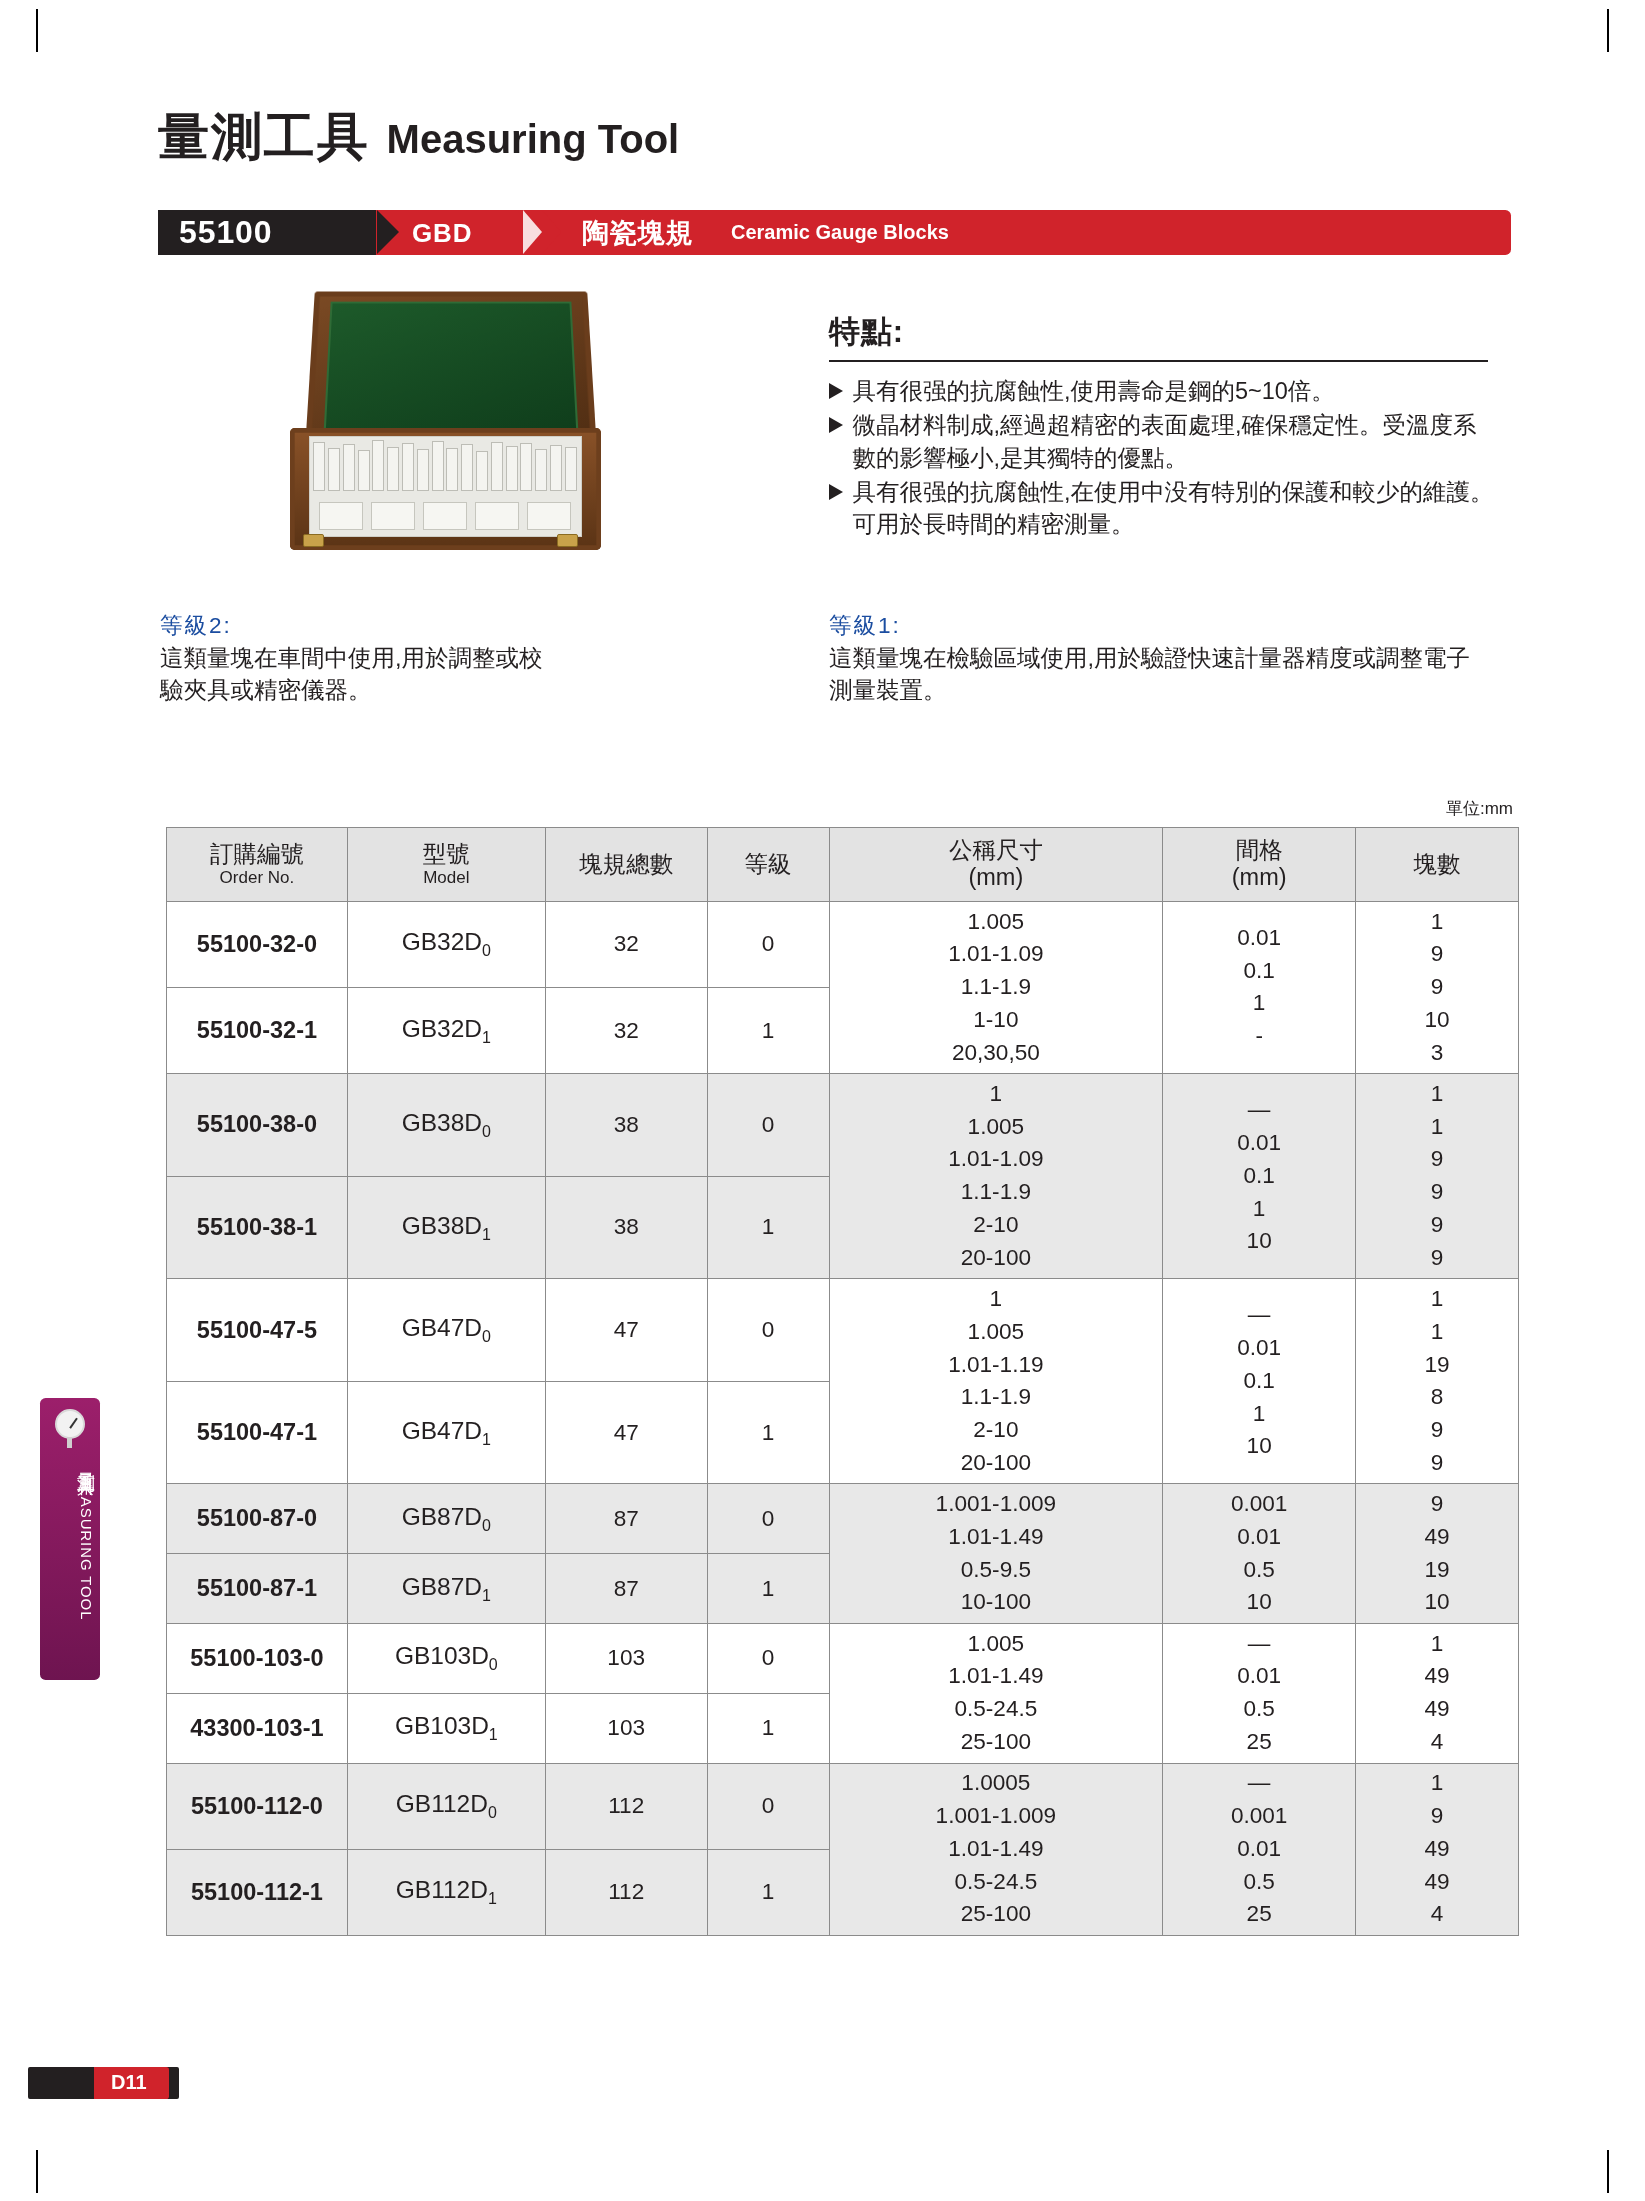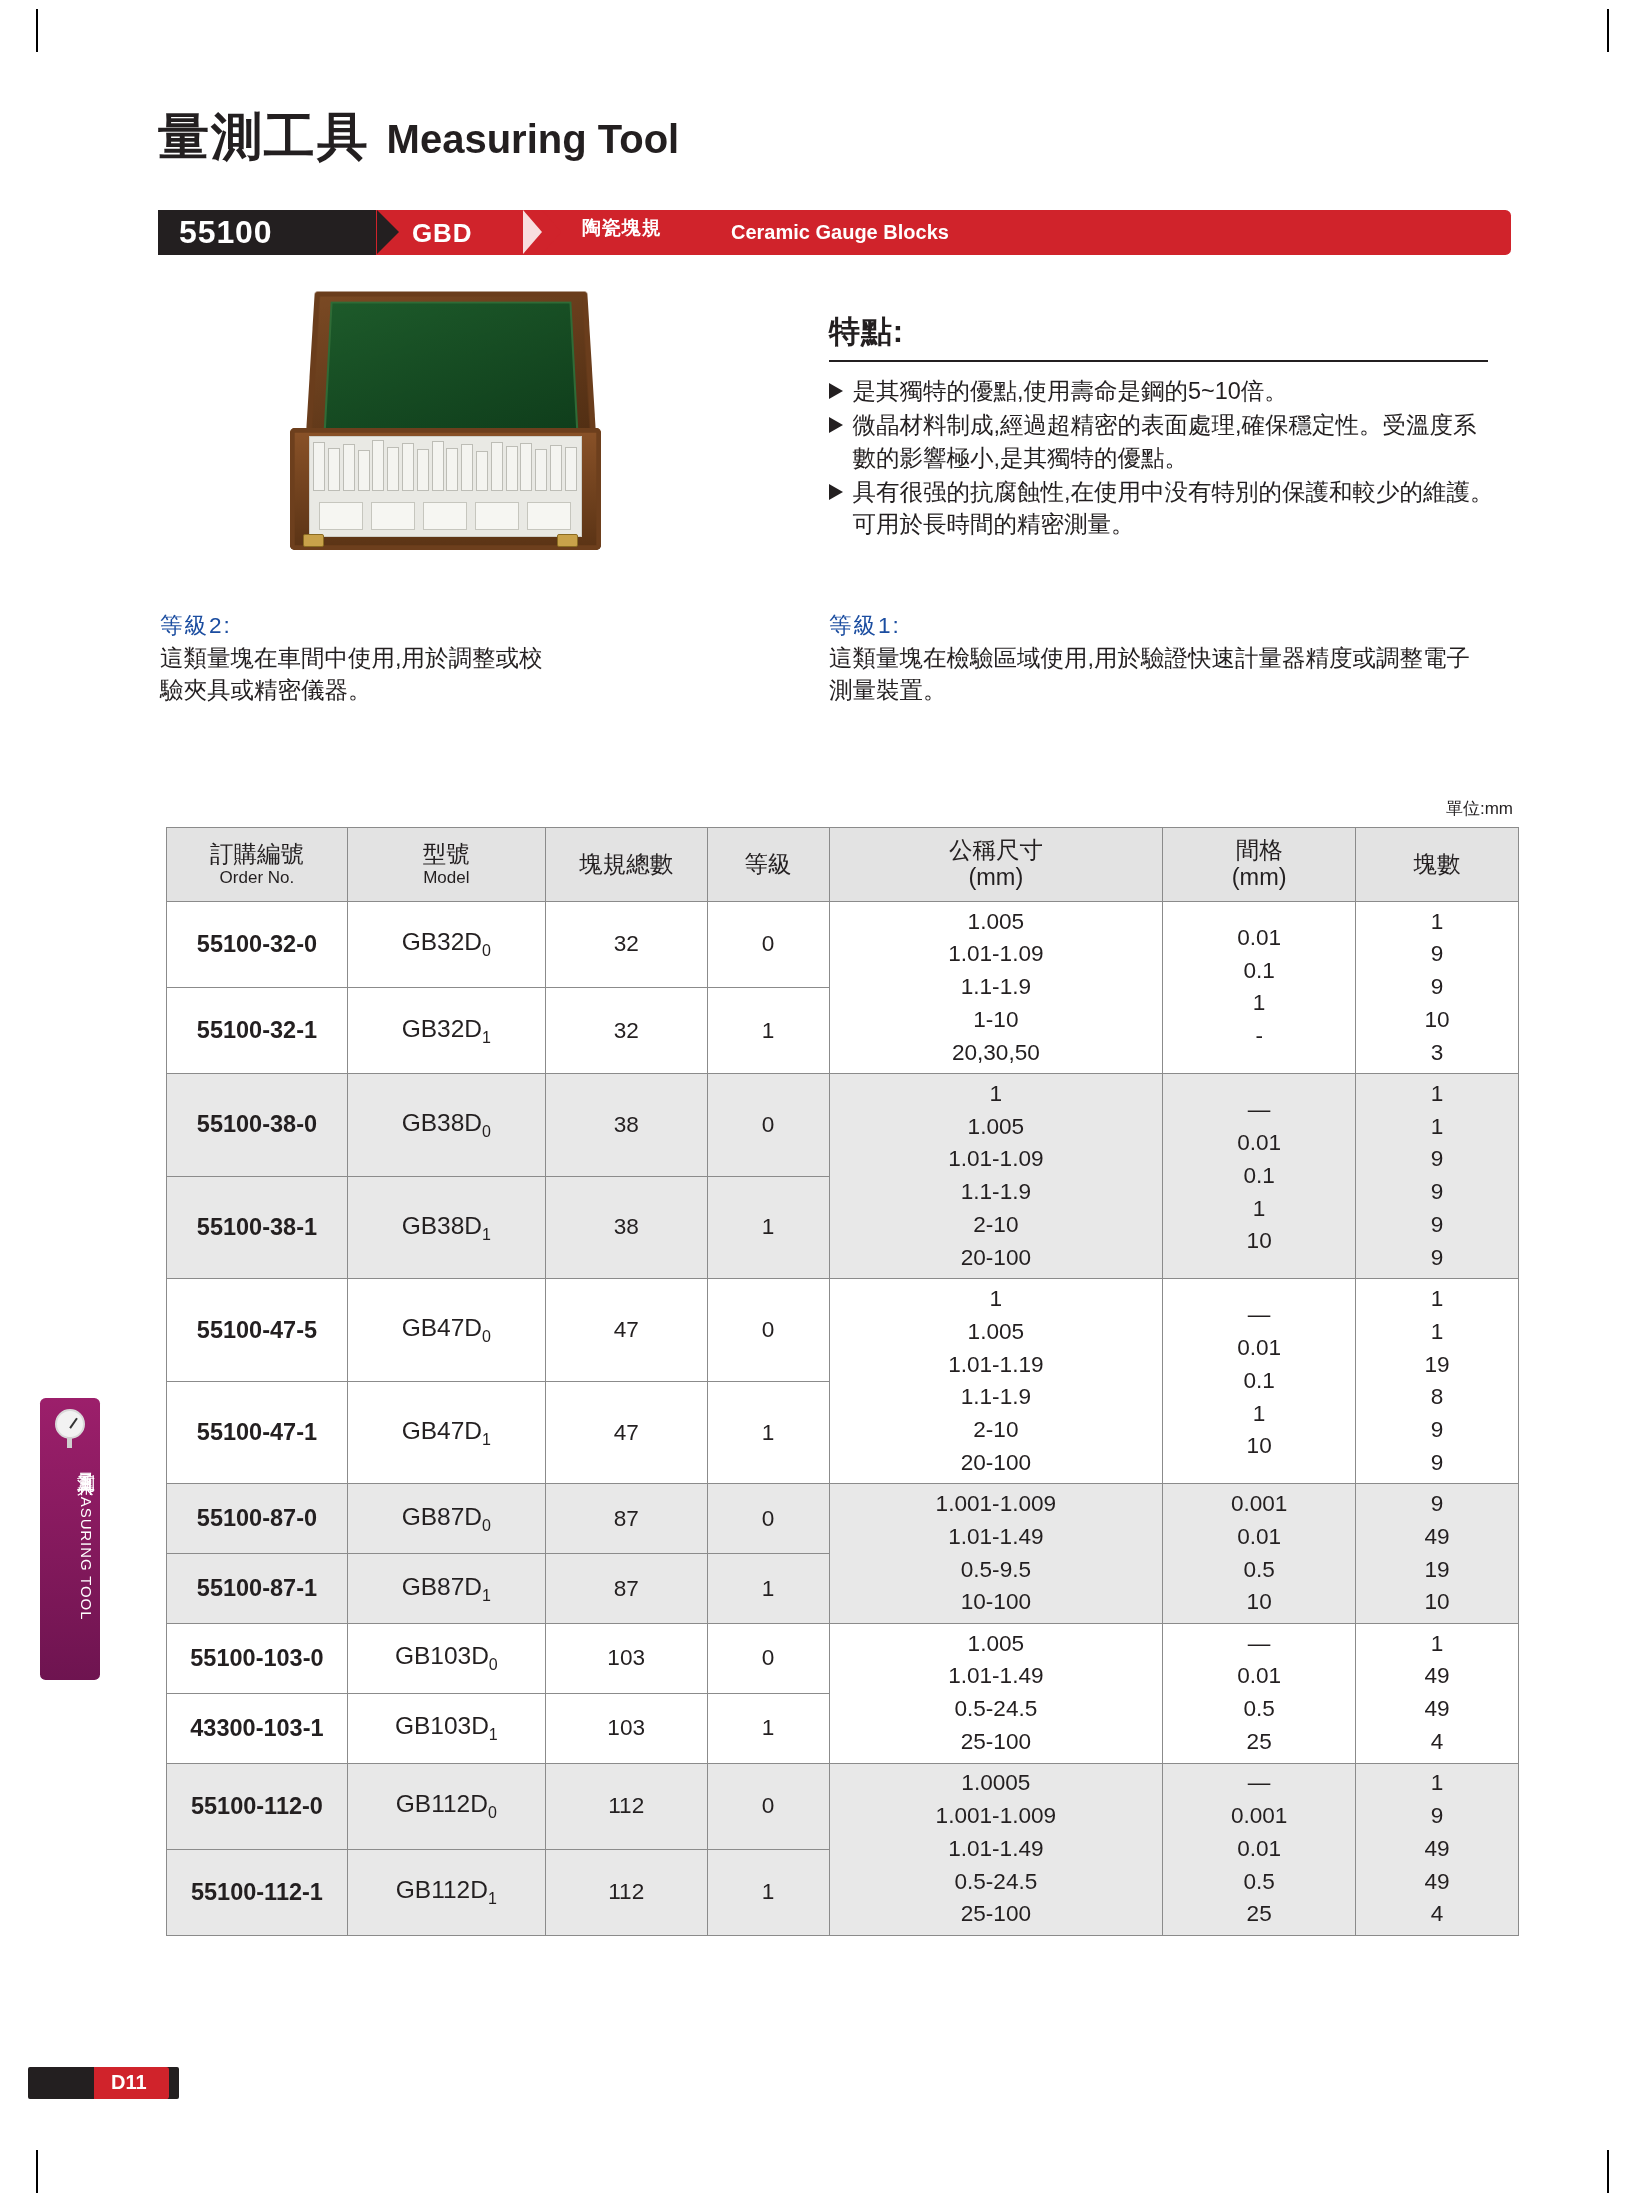--- a/index.html
+++ b/index.html
@@ -67,21 +67,21 @@
     position:absolute; top:0; width:0;height:0;
     border-top: 22.6px solid transparent;
     border-bottom: 22.6px solid transparent;
     border-left: 19px solid #ffffff;
     opacity:.85;
   }
   .chev.c1 { left: 365px; }
   .chev.c2 { left: 384px; border-left-color:#d0232b; }
   .band-cn {
     position:absolute; left:424px; top:4.7px;
-    font-size: 19px; font-weight:bold; color:#fff; letter-spacing:0.9px;
+    font-size: 27px; font-weight:bold; color:#fff; letter-spacing:0.9px;
   }
   .band-en {
     position:absolute; left:573px; top:11.3px;
     font-size: 20px; font-weight:bold; color:#fff;
   }
 
   
   .photo {
     position:absolute; left:282px; top:287px;
     width: 330px; height: 287px;
@@ -304,21 +304,21 @@
       <div class="latch" style="left:21px;top:247px;"></div>
       <div class="latch" style="left:275px;top:247px;"></div>
     </div>
   </div>
 
   <div class="feat-title">特點:</div>
   <div class="feat-rule"></div>
   <div class="feat-list">
     <div class="feat-item">
       <span class="bullet"></span>
-      <span>是其獨特的優點,使用壽命是鋼的5~10倍。</span>
+      <span>具有很强的抗腐蝕性,使用壽命是鋼的5~10倍。</span>
     </div>
     <div class="feat-item">
       <span class="bullet"></span>
       <span>微晶材料制成,經過超精密的表面處理,確保穩定性。受溫度系數的影響極小,是其獨特的優點。</span>
     </div>
     <div class="feat-item">
       <span class="bullet"></span>
       <span>具有很强的抗腐蝕性,在使用中没有特別的保護和較少的維護。可用於長時間的精密測量。</span>
     </div>
   </div>

